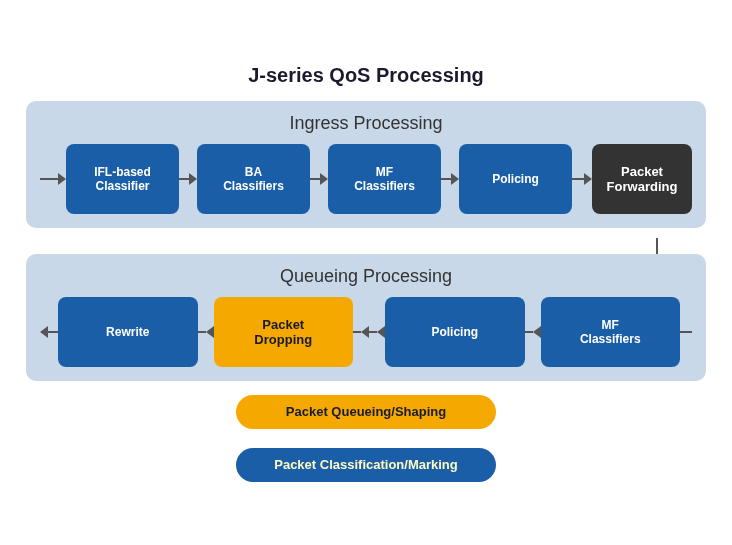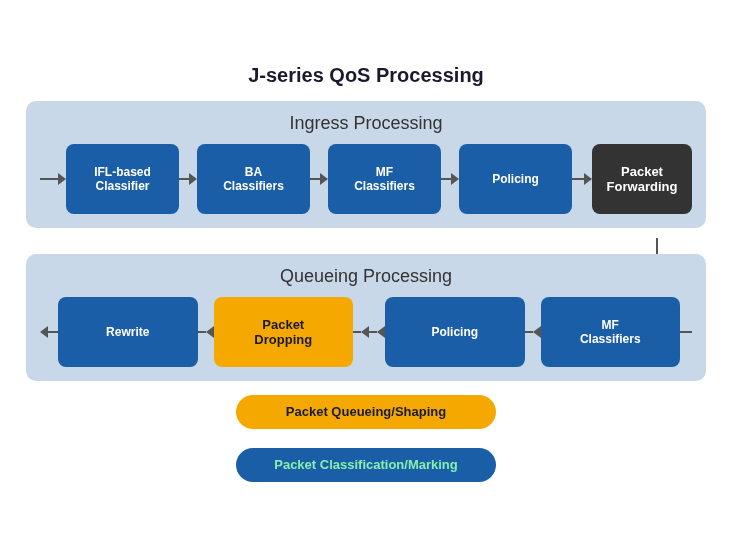--- a/index.html
+++ b/index.html
@@ -139,21 +139,21 @@
       border-radius: 17px;
       font-size: 13px;
       font-weight: bold;
     }
     .legend-gold {
       background: #f5a800;
       color: #1a1a2e;
     }
     .legend-blue {
       background: #1a5ea8;
-      color: #86efac;
+      color: #fef9c3;
     }
     .line-lg { width: 18px; }
     .ingress-row-outer {
       display: flex;
       align-items: center;
     }
     .egress-row-outer {
       display: flex;
       align-items: center;
     }

